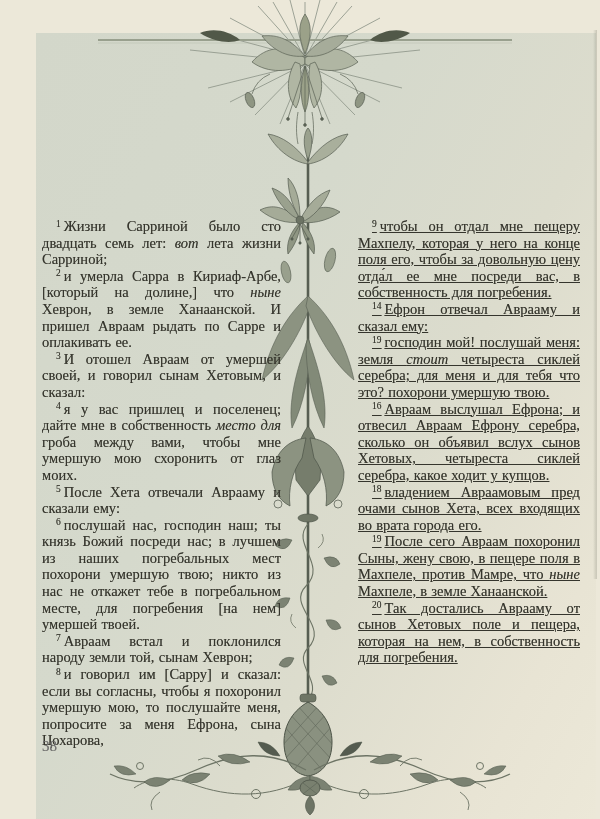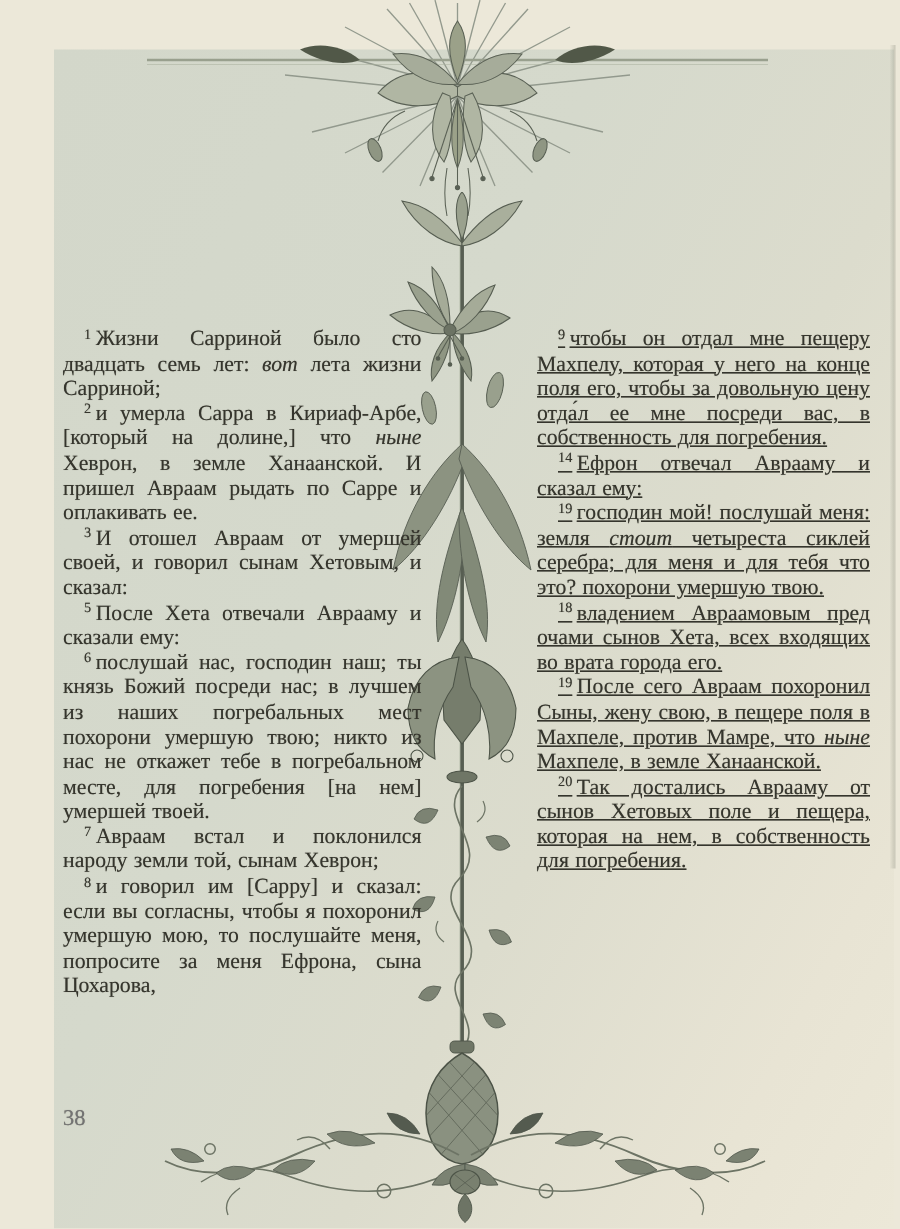--- a/index.html
+++ b/index.html
@@ -211,29 +211,31 @@
       <line x1="203" y1="47" x2="217" y2="58" stroke="#555c50" stroke-width="0.5"></line>
       <line x1="217" y1="47" x2="203" y2="58" stroke="#555c50" stroke-width="0.5"></line>
       <path d="M210,60 C204,66 204,74 210,79 C216,74 216,66 210,60 Z" fill="#6d7465" stroke="#4c5347" stroke-width="0.6"></path>
     </g>
   </svg>
 
   <div class="col col-left" id="col-left">
       <p class="verse"><sup class="vnum">1</sup><span>Жизни Сарриной было сто двадцать семь лет: </span><em>вот</em><span> лета жизни Сарриной;</span></p>
       <p class="verse"><sup class="vnum">2</sup><span>и умерла Сарра в Кириаф-Арбе, [который на долине,] что </span><em>ныне</em><span> Хеврон, в земле Ханаанской. И пришел Авраам рыдать по Сарре и оплакивать ее.</span></p>
       <p class="verse"><sup class="vnum">3</sup><span>И отошел Авраам от умершей своей, и говорил сынам Хетовым, и сказал:</span></p>
+      <p class="verse"><sup class="vnum">4</sup><span>я у вас пришлец и поселенец; дайте мне в собственность </span><em>место для</em><span> гроба между вами, чтобы мне умершую мою схоронить от глаз моих.</span></p>
       <p class="verse"><sup class="vnum">5</sup><span>После Хета отвечали Аврааму и сказали ему:</span></p>
       <p class="verse"><sup class="vnum">6</sup><span>послушай нас, господин наш; ты князь Божий посреди нас; в лучшем из наших погребальных мест похорони умершую твою; никто из нас не откажет тебе в погребальном месте, для погребения [на нем] умершей твоей.</span></p>
       <p class="verse"><sup class="vnum">7</sup><span>Авраам встал и поклонился народу земли той, сынам Хеврон;</span></p>
       <p class="verse"><sup class="vnum">8</sup><span>и говорил им [Сарру] и сказал: если вы согласны, чтобы я похоронил умершую мою, то послушайте меня, попросите за меня Ефрона, сына Цохарова,</span></p>
     </div>
   <div class="col col-right" id="col-right">
       <p class="verse"><sup class="vnum">9</sup><span>чтобы он отдал мне пещеру Махпелу, которая у него на конце поля его, чтобы за довольную цену отда́л ее мне посреди вас, в собственность для погребения.</span></p>
       <p class="verse"><sup class="vnum">14</sup><span>Ефрон отвечал Аврааму и сказал ему:</span></p>
       <p class="verse"><sup class="vnum">19</sup><span>господин мой! послушай меня: земля </span><em>стоит</em><span> четыреста сиклей серебра; для меня и для тебя что это? похорони умершую твою.</span></p>
+      <p class="verse"><sup class="vnum">16</sup><span>Авраам выслушал Ефрона; и отвесил Авраам Ефрону серебра, сколько он объявил вслух сынов Хетовых, четыреста сиклей серебра, какое ходит у купцов.</span></p>
       <p class="verse"><sup class="vnum">18</sup><span>владением Авраамовым пред очами сынов Хета, всех входящих во врата города его.</span></p>
       <p class="verse"><sup class="vnum">19</sup><span>После сего Авраам похоронил Сыны, жену свою, в пещере поля в Махпеле, против Мамре, что </span><em>ныне</em><span> Махпеле, в земле Ханаанской.</span></p>
       <p class="verse"><sup class="vnum">20</sup><span>Так достались Аврааму от сынов Хетовых поле и пещера, которая на нем, в собственность для погребения.</span></p>
     </div>
 
   <div class="page-number">38</div>
   <div class="edge-shadow"></div>
 </div>
 
 </body></html>

